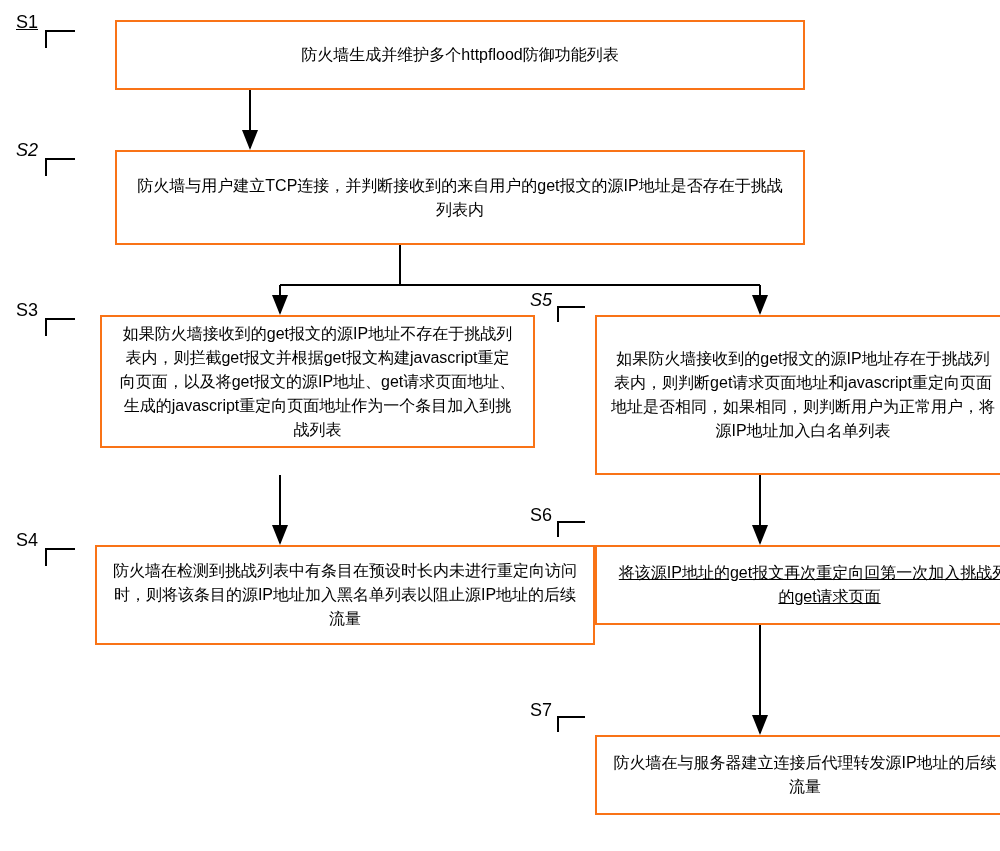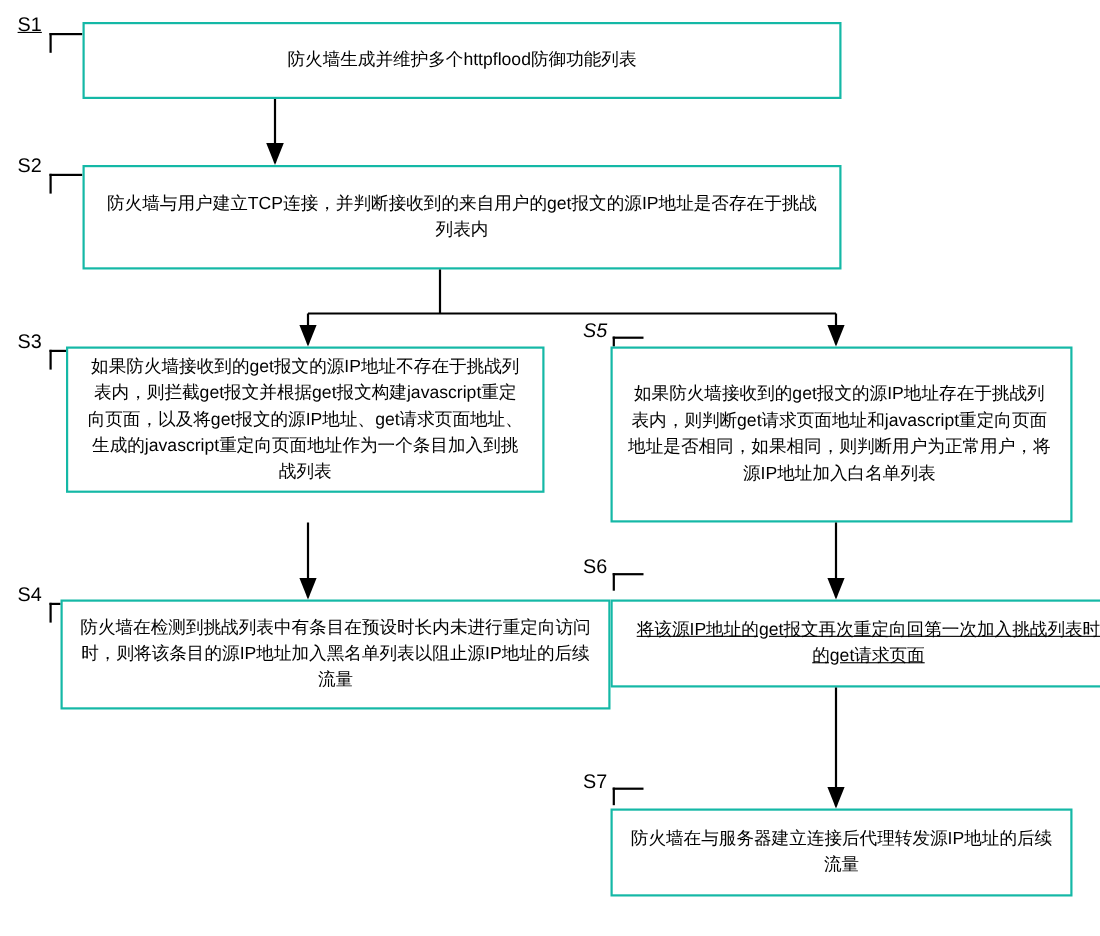--- a/index.html
+++ b/index.html
@@ -9,28 +9,29 @@
     width: 1000px;
     height: 851px;
     background: #fff;
     font-family: "SimSun", "Microsoft YaHei", sans-serif;
     font-size: 16px;
     color: #000;
     position: relative;
   }
   .box {
     position: absolute;
-    border: 2px solid #14b8a6;
+    border: 2px solid #f97316;
     background: #fff;
     padding: 12px 16px;
     display: flex;
     align-items: center;
     justify-content: center;
     text-align: center;
     line-height: 1.5;
+    margin-left: 40px;
   }
   .label {
     position: absolute;
     font-size: 18px;
   }
   .lead {
     position: absolute;
     border-top: 2px solid #000;
     border-left: 2px solid #000;
     width: 30px;
@@ -46,21 +47,21 @@
 </style>
 </head>
 <body>
 
 <div class="label" style="left:16px; top:12px;text-decoration:underline;">S1</div>
 <div class="lead" style="left:45px; top:30px; height:18px;"></div>
 <div class="box" style="left:75px; top:20px; width:690px; height:70px;">
   <span>防火墙生成并维护多个httpflood防御功能列表</span>
 </div>
 
-<div class="label" style="left:16px; top:140px;">S2</div>
+<div class="label" style="left:16px; top:140px;font-style:italic;">S2</div>
 <div class="lead" style="left:45px; top:158px; height:18px;"></div>
 <div class="box" style="left:75px; top:150px; width:690px; height:95px;">
   <span>防火墙与用户建立TCP连接，并判断接收到的来自用户的get报文的源IP地址是否存在于挑战列表内</span>
 </div>
 
 <div class="label" style="left:16px; top:300px;">S3</div>
 <div class="lead" style="left:45px; top:318px; height:18px;"></div>
 <div class="box" style="left:60px; top:315px; width:435px; height:133px;">
   <span>如果防火墙接收到的get报文的源IP地址不存在于挑战列表内，则拦截get报文并根据get报文构建javascript重定向页面，以及将get报文的源IP地址、get请求页面地址、生成的javascript重定向页面地址作为一个条目加入到挑战列表</span>
 </div>

